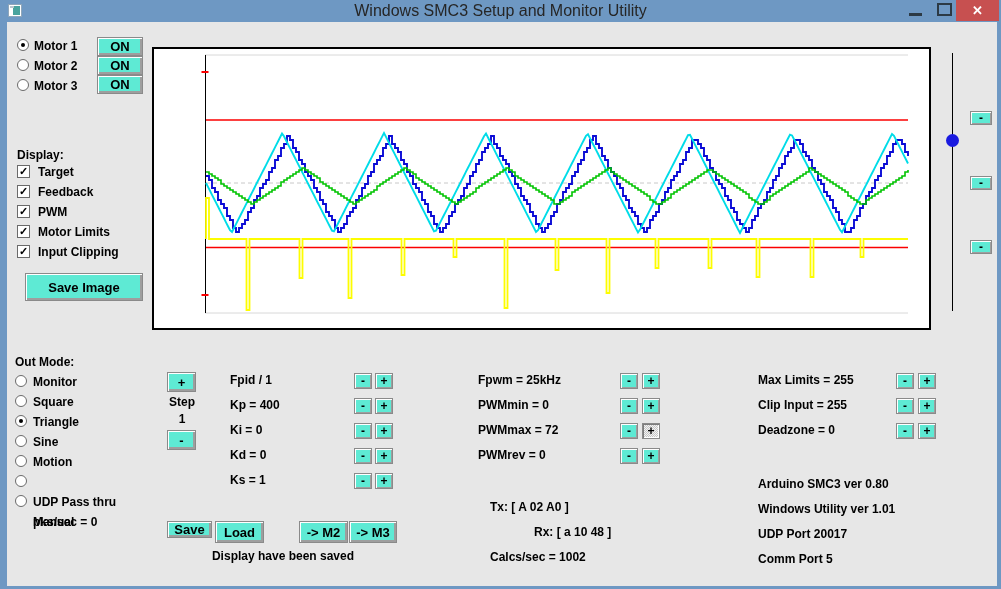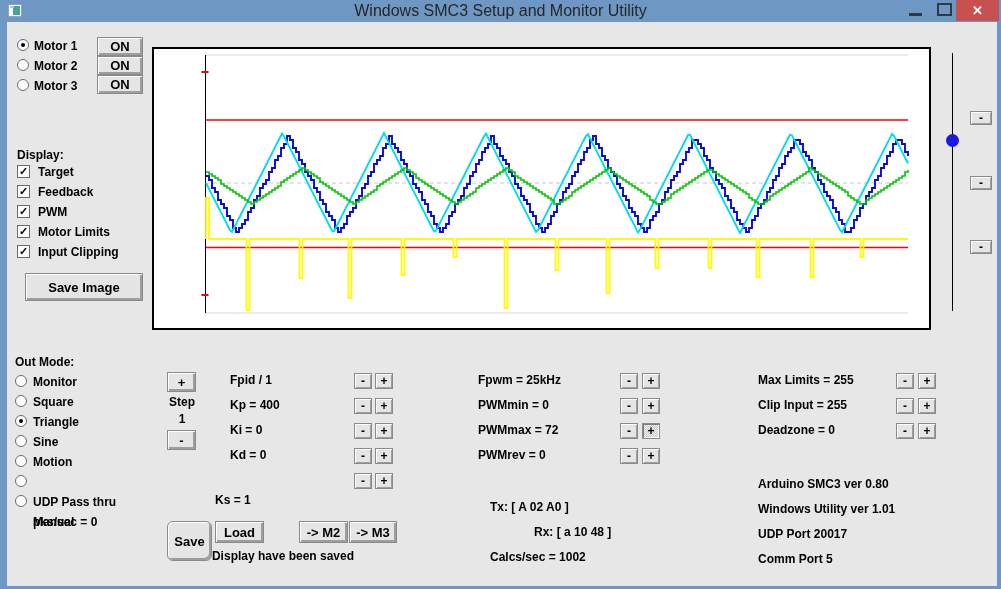--- a/index.html
+++ b/index.html
@@ -16,21 +16,21 @@
   .app-icon .pane{position:absolute;right:1px;top:1px;width:7px;height:9px;background:#49a39d;}
   .app-icon .bar{position:absolute;left:1px;top:1px;width:4px;height:2px;background:#b9c6ce;}
   .min-btn{position:absolute;left:903px;top:0;width:26px;height:21px;}
   .min-btn .dash{position:absolute;left:6px;top:13px;width:13px;height:3px;background:#2c3a45;}
   .max-btn{position:absolute;left:933px;top:0;width:22px;height:21px;}
   .max-btn .box{position:absolute;left:4px;top:3px;width:11px;height:9px;border:2px solid #2c3a45;}
   .close-btn{position:absolute;left:956px;top:0;width:43px;height:21px;background:#c75050;
     color:#fff;font-size:13px;font-weight:bold;text-align:center;line-height:21px;}
   
   .lbl{position:absolute;font-size:12px;font-weight:bold;color:#000;white-space:nowrap;line-height:16px;}
-  .btn{position:absolute;background:#e5e5e5;border:1px solid #8a8a8a;box-sizing:border-box;
+  .btn{position:absolute;background:#5eead4;border:1px solid #8a8a8a;box-sizing:border-box;
     box-shadow:inset 1px 1px 0 #ffffff,inset -2px -2px 0 #9e9e9e;
     display:flex;align-items:center;justify-content:center;
     font-size:13px;font-weight:bold;color:#000;}
   .btn.small{font-size:12px;box-shadow:inset 1px 1px 0 #ffffff,inset -1px -1px 0 #9e9e9e;}
   .btn.pressed{background:repeating-conic-gradient(#c6c6c6 0% 25%,#f3f3f3 0% 50%) 0 0/2px 2px;
     box-shadow:inset 1px 1px 0 #7d7d7d,inset -1px -1px 0 #ffffff;}
   .chk{position:absolute;width:13px;height:13px;background:#fff;border:1px solid #6a6a6a;
     box-sizing:border-box;text-align:center;font-size:11px;font-weight:bold;line-height:11px;color:#000;}
   .radio{position:absolute;width:12px;height:12px;background:#fff;border:1px solid #6a6a6a;
     border-radius:50%;box-sizing:border-box;}
@@ -114,21 +114,21 @@
   <div class="btn small" style="left:375px;top:373px;width:18px;height:16px;">+</div>
   <span class="lbl" style="left:230px;top:397px;">Kp = 400</span>
   <div class="btn small" style="left:354px;top:398px;width:18px;height:16px;">-</div>
   <div class="btn small" style="left:375px;top:398px;width:18px;height:16px;">+</div>
   <span class="lbl" style="left:230px;top:422px;">Ki = 0</span>
   <div class="btn small" style="left:354px;top:423px;width:18px;height:16px;">-</div>
   <div class="btn small" style="left:375px;top:423px;width:18px;height:16px;">+</div>
   <span class="lbl" style="left:230px;top:447px;">Kd = 0</span>
   <div class="btn small" style="left:354px;top:448px;width:18px;height:16px;">-</div>
   <div class="btn small" style="left:375px;top:448px;width:18px;height:16px;">+</div>
-  <span class="lbl" style="left:215px;top:472px;margin-top:20px;">Ks = 1</span>
+  <span class="lbl" style="left:230px;top:472px;">Ks = 1</span>
   <div class="btn small" style="left:354px;top:473px;width:18px;height:16px;">-</div>
   <div class="btn small" style="left:375px;top:473px;width:18px;height:16px;">+</div>
 
   <span class="lbl" style="left:478px;top:372px;">Fpwm = 25kHz</span>
   <div class="btn small" style="left:620px;top:373px;width:18px;height:16px;">-</div>
   <div class="btn small" style="left:642px;top:373px;width:18px;height:16px;">+</div>
   <span class="lbl" style="left:478px;top:397px;">PWMmin = 0</span>
   <div class="btn small" style="left:620px;top:398px;width:18px;height:16px;">-</div>
   <div class="btn small" style="left:642px;top:398px;width:18px;height:16px;">+</div>
   <span class="lbl" style="left:478px;top:422px;">PWMmax = 72</span>
@@ -141,21 +141,21 @@
   <span class="lbl" style="left:758px;top:372px;text-align:right;">Max Limits = 255</span>
   <div class="btn small" style="left:896px;top:373px;width:18px;height:16px;">-</div>
   <div class="btn small" style="left:918px;top:373px;width:18px;height:16px;">+</div>
   <span class="lbl" style="left:758px;top:397px;">Clip Input = 255</span>
   <div class="btn small" style="left:896px;top:398px;width:18px;height:16px;">-</div>
   <div class="btn small" style="left:918px;top:398px;width:18px;height:16px;">+</div>
   <span class="lbl" style="left:758px;top:422px;">Deadzone = 0</span>
   <div class="btn small" style="left:896px;top:423px;width:18px;height:16px;">-</div>
   <div class="btn small" style="left:918px;top:423px;width:18px;height:16px;">+</div>
 
-  <div class="btn" style="left:167px;top:521px;width:45px;height:40px;border-radius:6px;">Save</div>
+  <div class="btn" style="left:167px;top:521px;width:45px;height:17px;">Save</div>
   <div class="btn" style="left:215px;top:521px;width:49px;height:22px;">Load</div>
   <div class="btn" style="left:299px;top:521px;width:49px;height:22px;">-&gt; M2</div>
   <div class="btn" style="left:349px;top:521px;width:48px;height:22px;">-&gt; M3</div>
   <span class="lbl" style="left:168px;top:548px;width:230px;text-align:center;">Display have been saved</span>
 
   <span class="lbl" style="left:490px;top:499px;">Tx: [ A 02 A0 ]</span>
   <span class="lbl" style="left:506px;top:524px;padding-left:28px;">Rx: [ a 10 48 ]</span>
   <span class="lbl" style="left:490px;top:549px;">Calcs/sec = 1002</span>
 
   <span class="lbl" style="left:758px;top:476px;">Arduino SMC3 ver 0.80</span>

